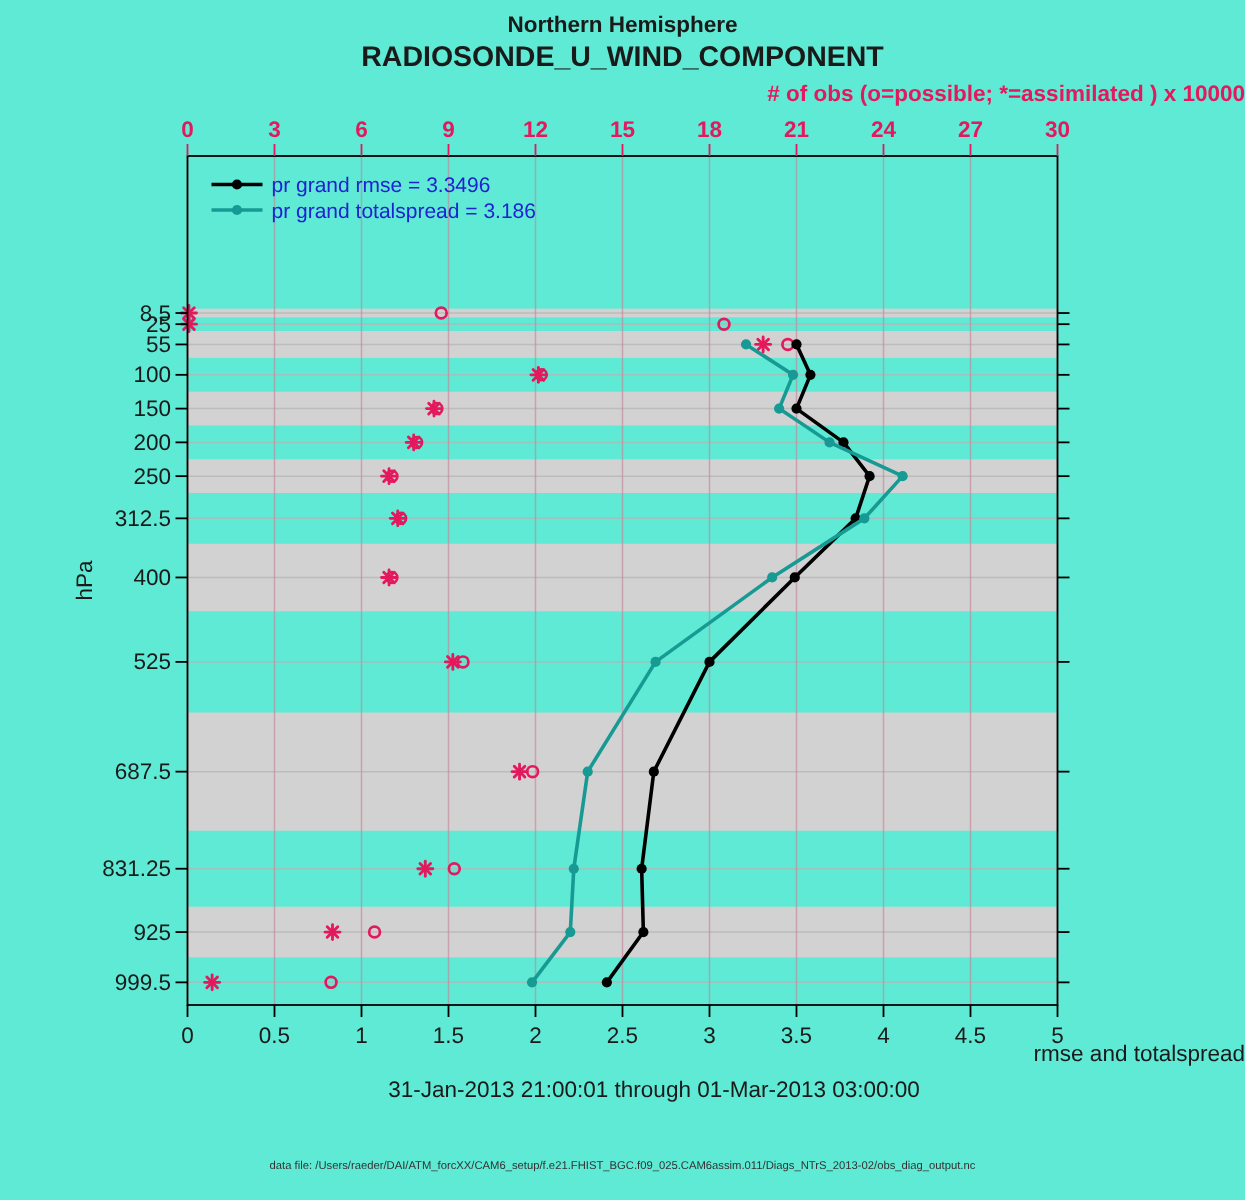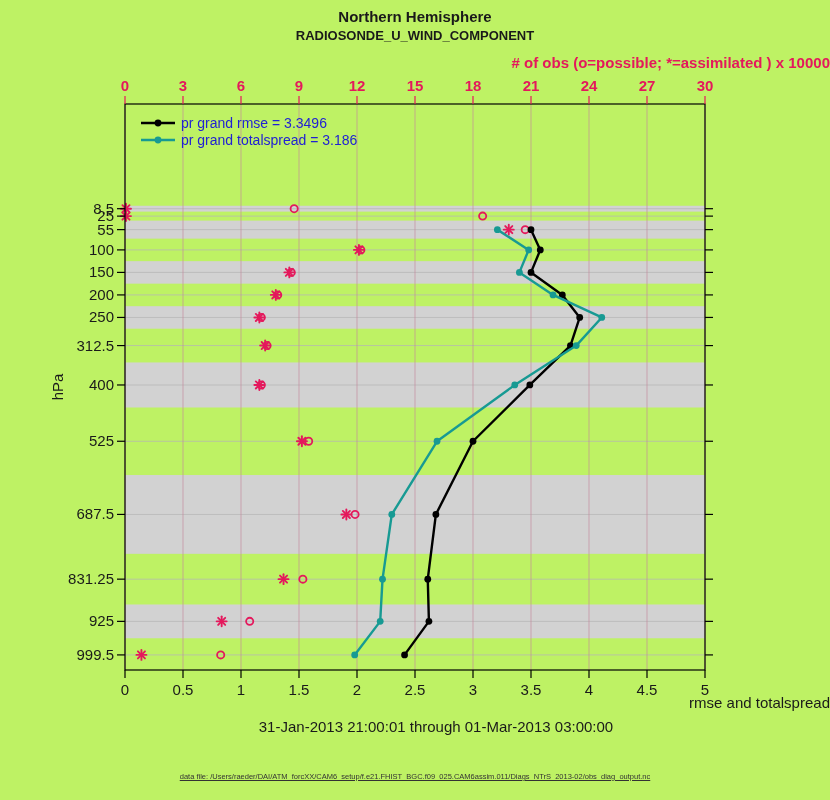--- a/index.html
+++ b/index.html
@@ -1,45 +1,45 @@
 <!DOCTYPE html>
 <html><head>
 <meta charset="utf-8">
 <style>
   html,body { margin:0; padding:0; background:#ffffff; }
   .figure {
     position: relative;
     width: 830px; height: 800px;
-    background: #bef264;
+    background: #5eead4;
     font-family: "Liberation Sans", sans-serif;
     overflow: hidden;
   }
   .title1 {
     position:absolute; top:8px; left:0; width:830px;
     text-align:center; font-size:15px; font-weight:bold; color:#1a1a1a;
   }
   .title2 {
     position:absolute; top:28px; left:0; width:830px;
-    text-align:center; font-size:13px; font-weight:bold; color:#1a1a1a;
+    text-align:center; font-size:19px; font-weight:bold; color:#1a1a1a;
   }
   .subtitle {
     position:absolute; top:54px; left:0; width:830px;
     text-align:right; font-size:15px; font-weight:bold; color:#e4185c;
   }
   .xlabel {
     position:absolute; top:694px; left:0; width:830px;
     text-align:right; font-size:15px; color:#1a1a1a;
   }
   .daterange {
     position:absolute; top:718px; left:0; width:830px;
     text-align:center; font-size:15px; color:#1a1a1a;margin-left:21px;
   }
   .datafile {
     position:absolute; top:772px; left:0; width:830px;
-    text-align:center; font-size:7.5px; color:#333333;text-decoration:underline;
+    text-align:center; font-size:7.5px; color:#333333;
   }
   .ylabel {
     position:absolute; top:387px; left:57px;
     transform: translate(-50%,-50%) rotate(-90deg);
     font-size:15px; color:#1a1a1a;
   }
   svg { position:absolute; top:0; left:0; }
 </style>
 </head>
 <body>

